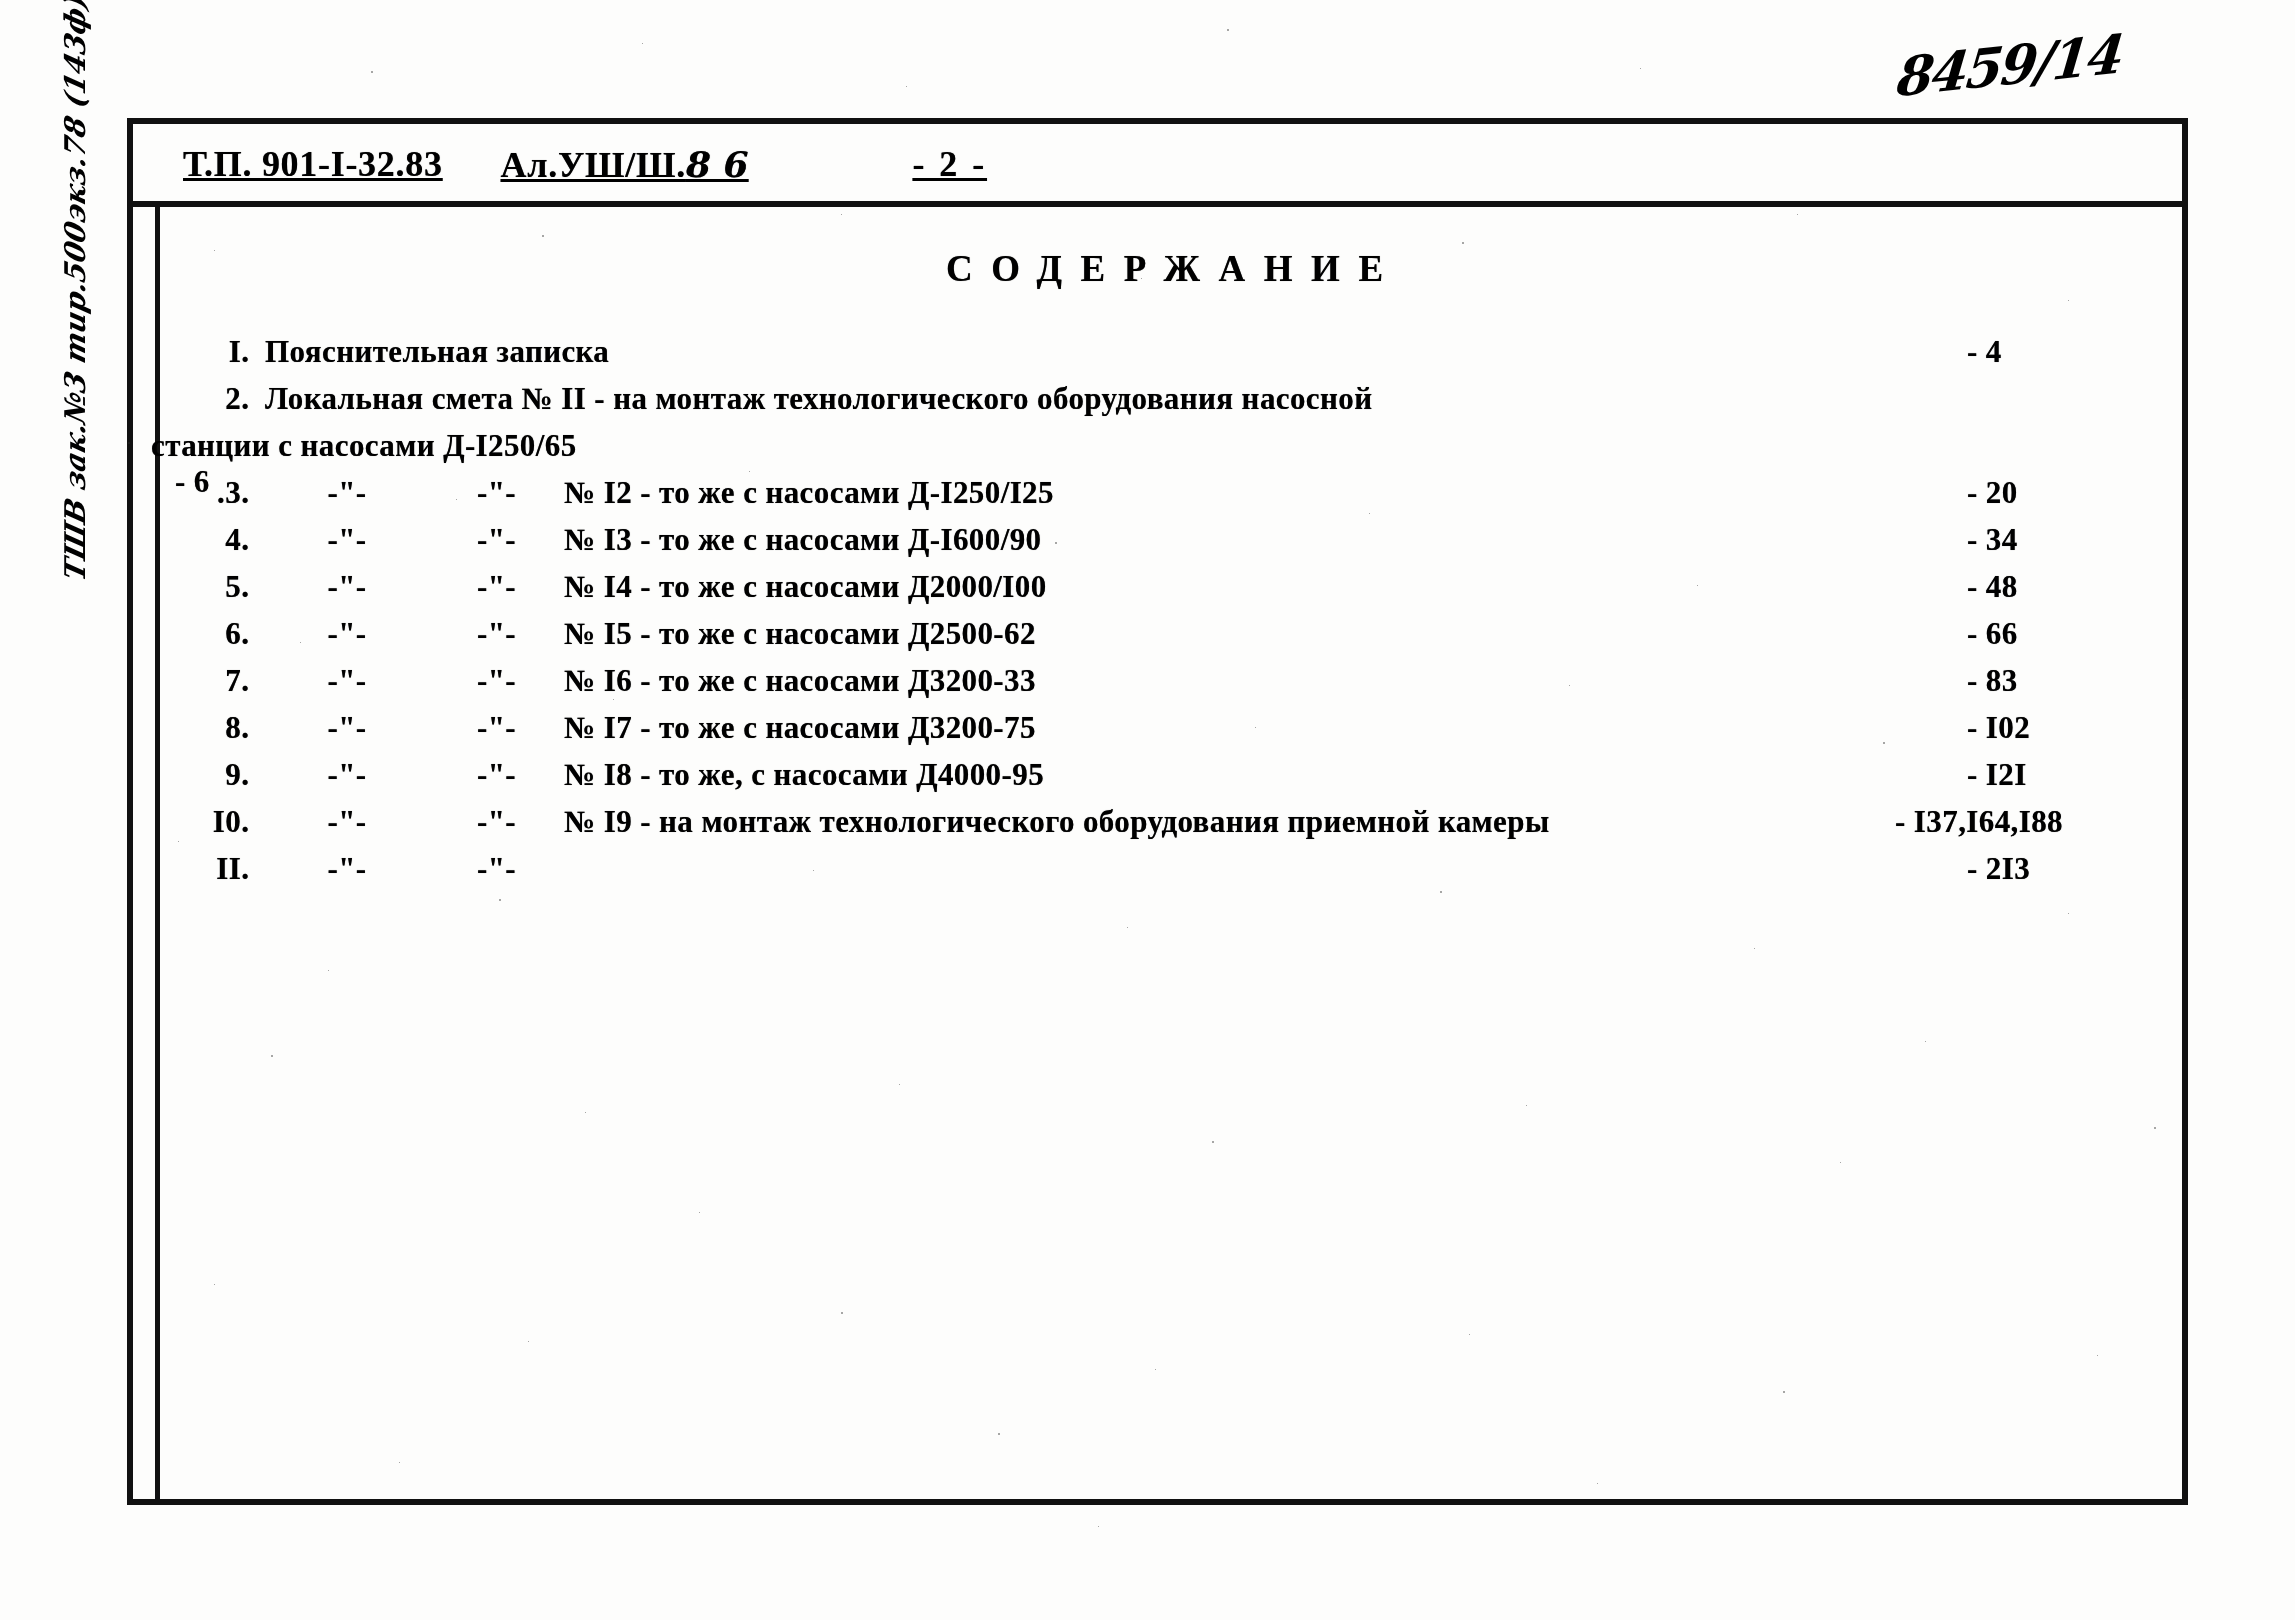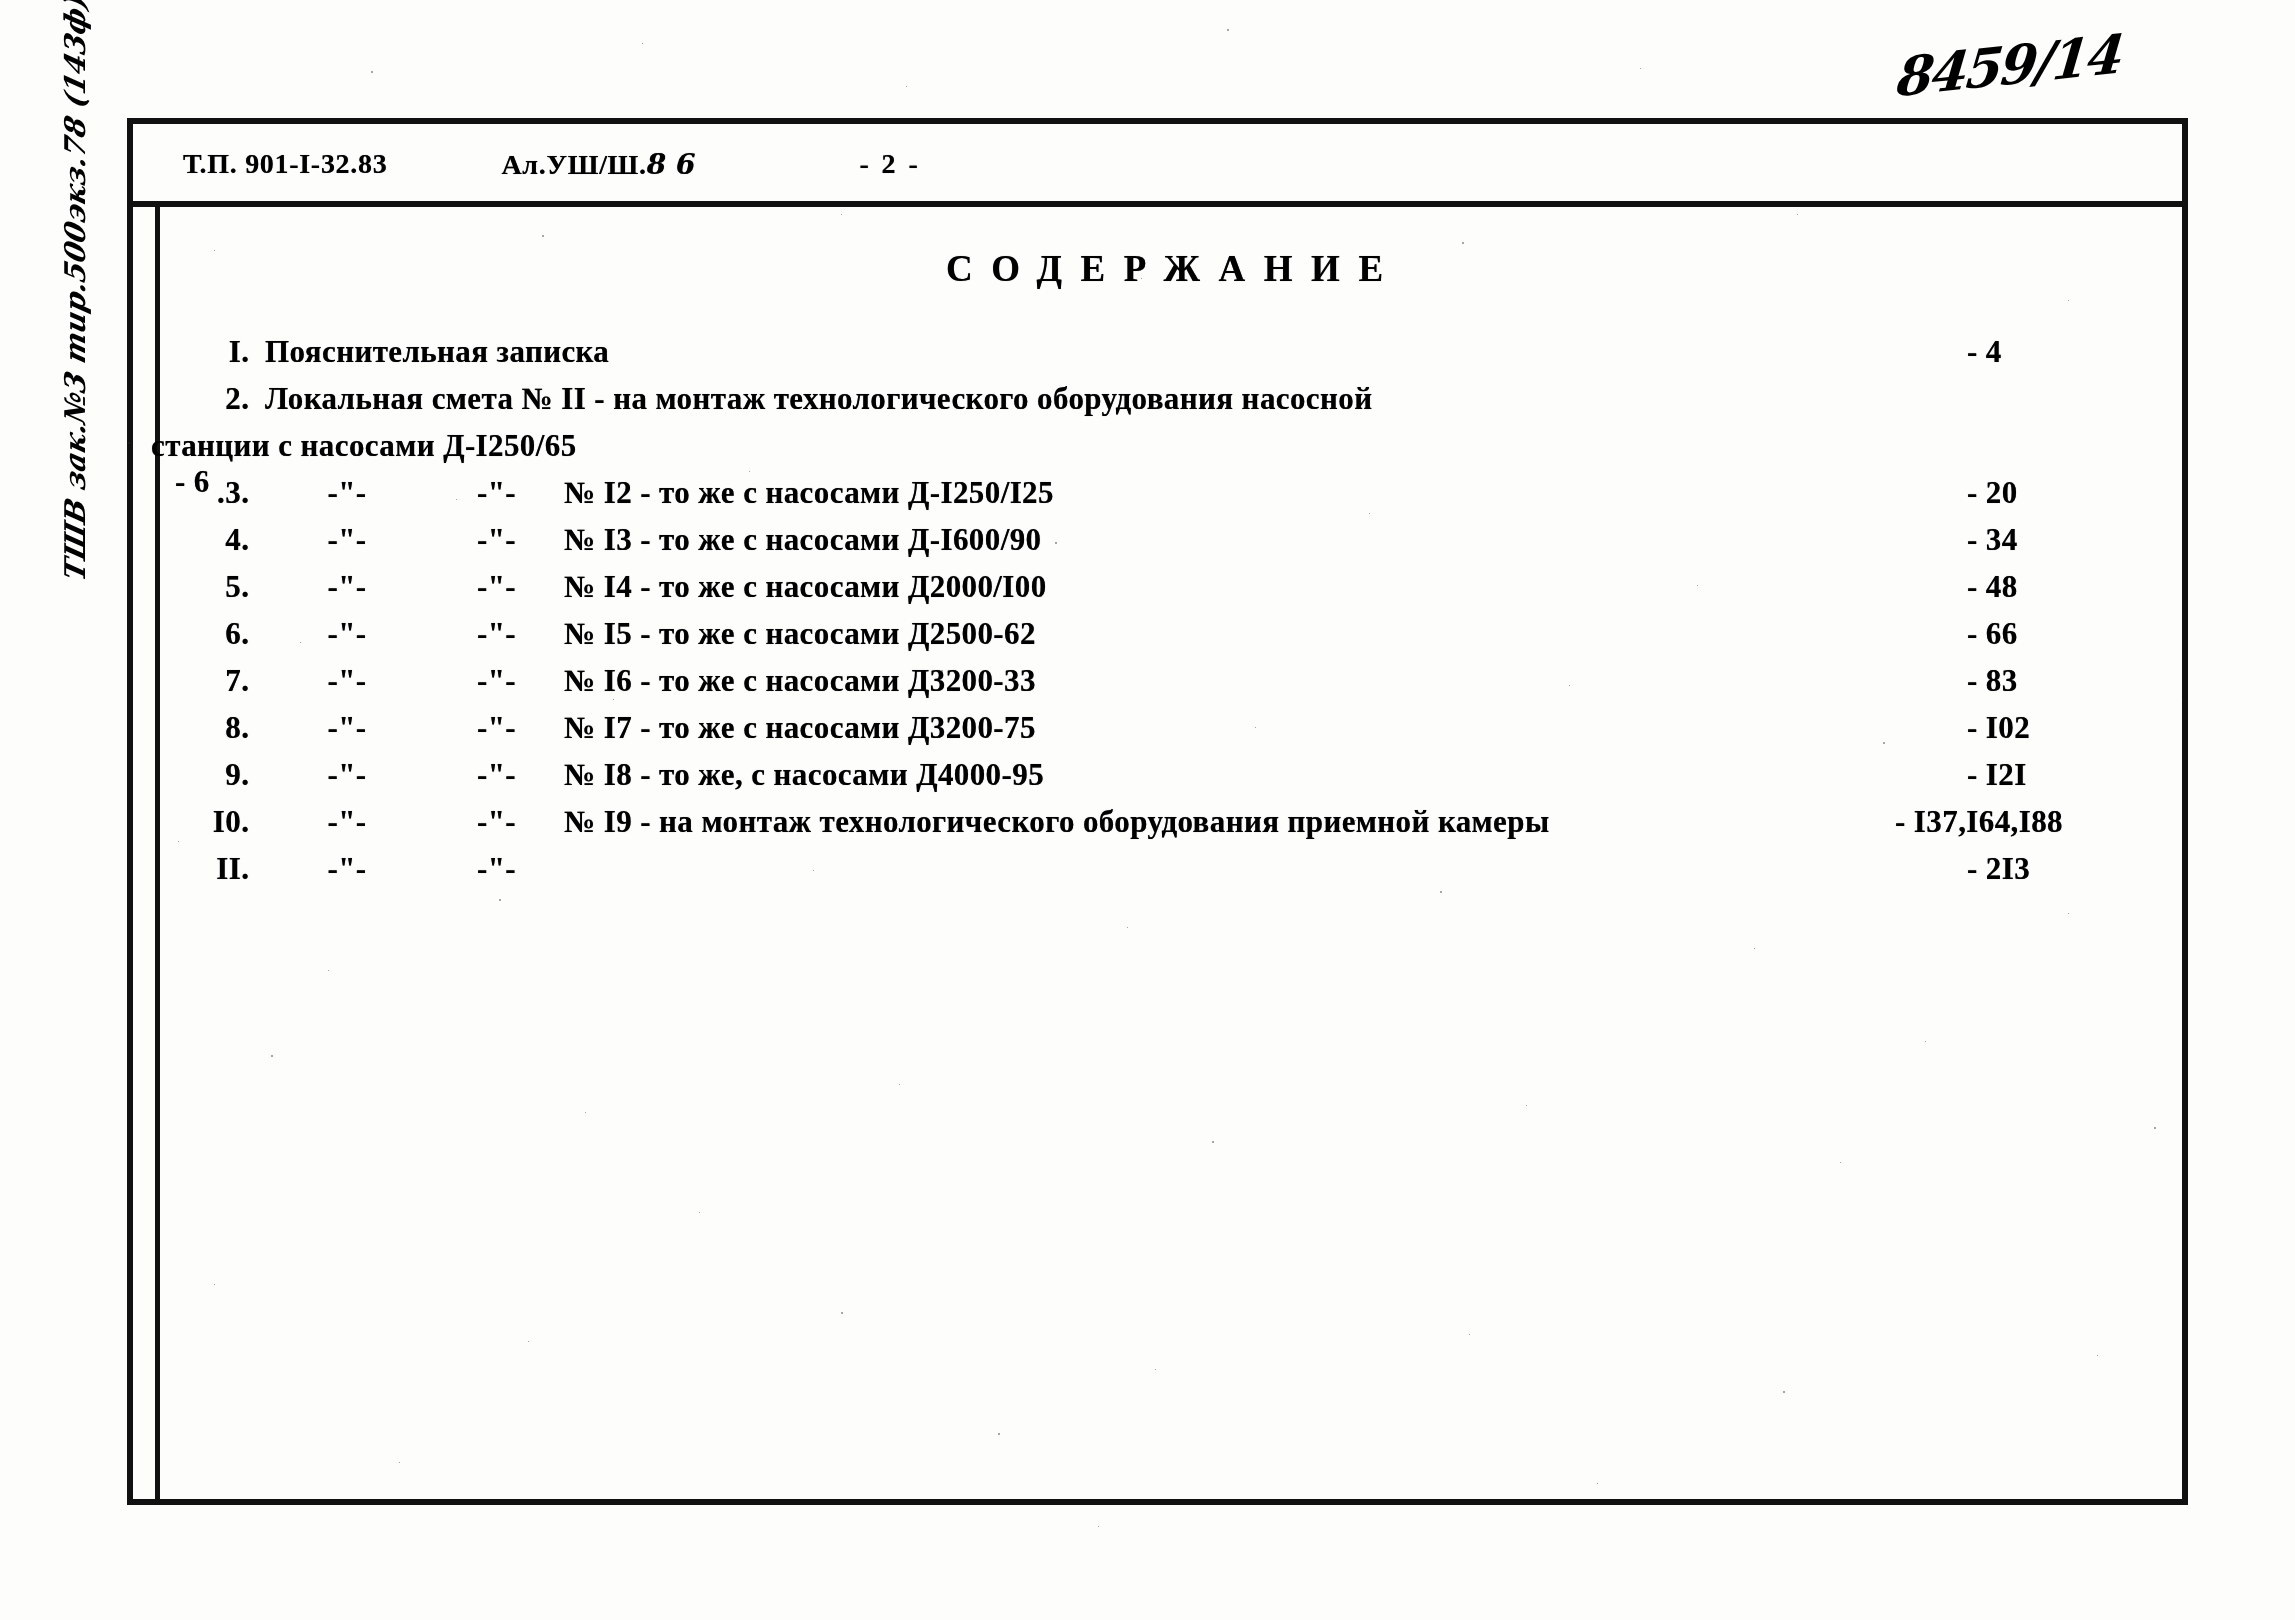--- a/index.html
+++ b/index.html
@@ -113,26 +113,27 @@
     top: 126px;
     width: 2061px;
     height: 76px;
     display: flex;
     align-items: center;
     color: #000;
   }
   .hdr-text {
     font-family: "Liberation Serif", "DejaVu Serif", serif;
     font-weight: 700;
-    font-size: 28px;
+    font-size: 36px;
     letter-spacing: 0.7px;
     white-space: nowrap;
+    text-decoration: underline;
   }
   #hdr-code   { margin-left: 56px; }
-  #hdr-album  { margin-left: 114px; }
+  #hdr-album  { margin-left: 58px; }
   #hdr-album .hand-sub {
     font-family: "DejaVu Serif", serif;
     font-style: italic;
     font-weight: 700;
     letter-spacing: 0;
   }
   #hdr-page   { margin-left: 164px; letter-spacing: 2.9px; }
 
   
   #content-body {

